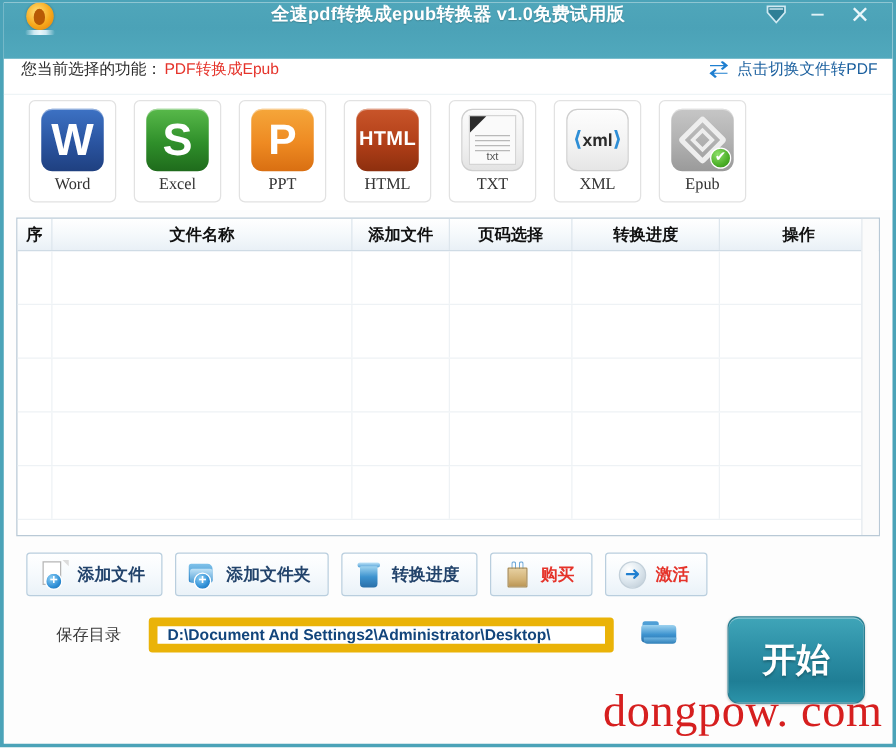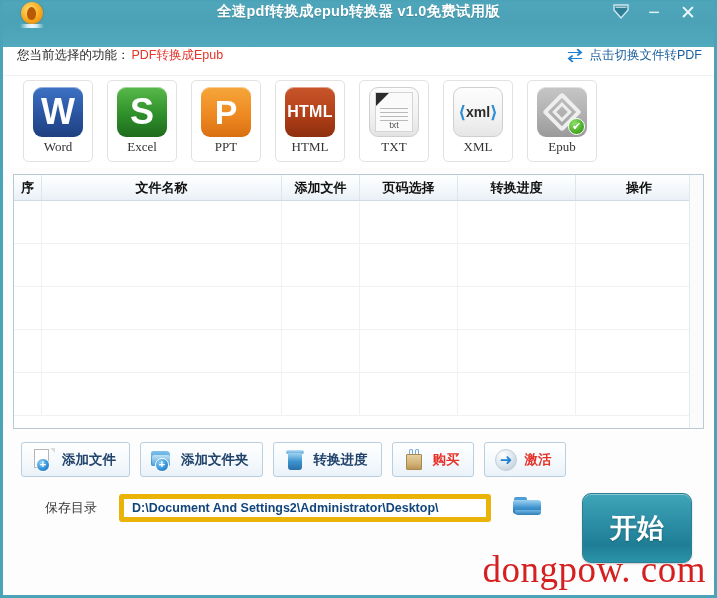--- a/index.html
+++ b/index.html
@@ -310,21 +310,21 @@
   
   .saverow {
     display: flex;
     align-items: center;
     gap: 22px;
     padding: 17px 0 0 42px;
   }
   .save-label { font-size: 13px; color: #3a3a3a; font-family:"Liberation Serif","DejaVu Serif",serif; }
   .path-box {
     width: 372px; height: 28px;
-    border: 5px solid #eab308;
+    border: 7px solid #eab308;
     border-radius: 3px;
     background: #fff;
     display: flex; align-items: center;
     padding: 0 8px;
     overflow: hidden;
   }
   .path-text {
     font-size: 12.5px; color: #12457c; font-weight: bold;
     white-space: nowrap;
     font-family: "Liberation Sans", sans-serif;

